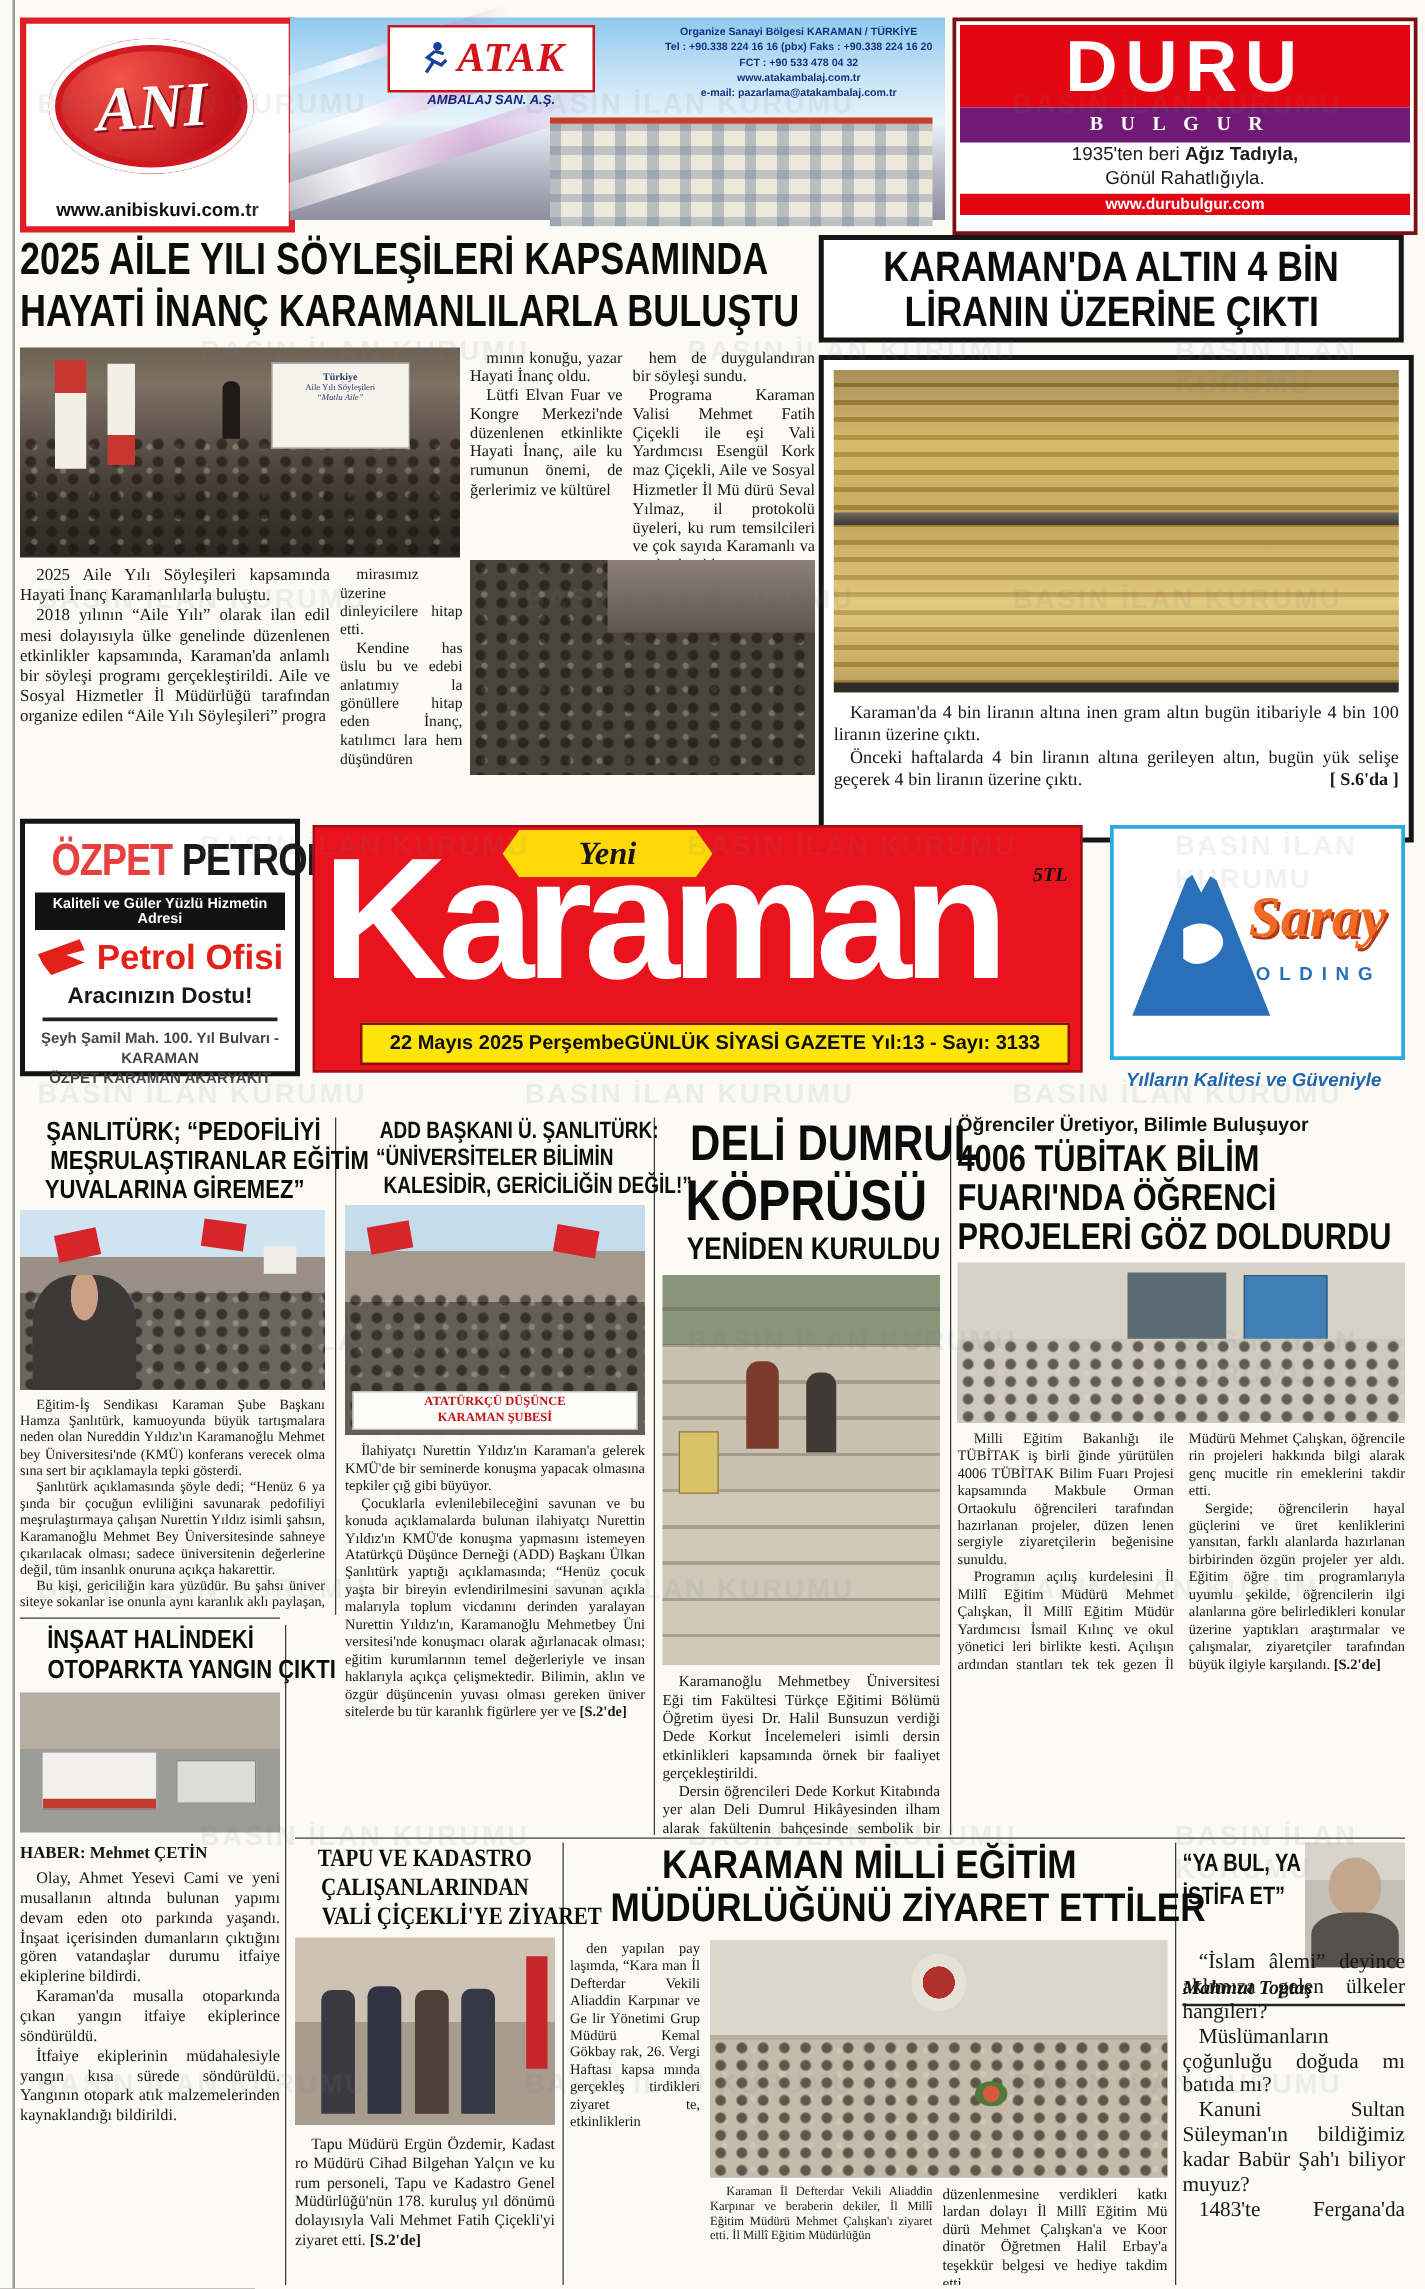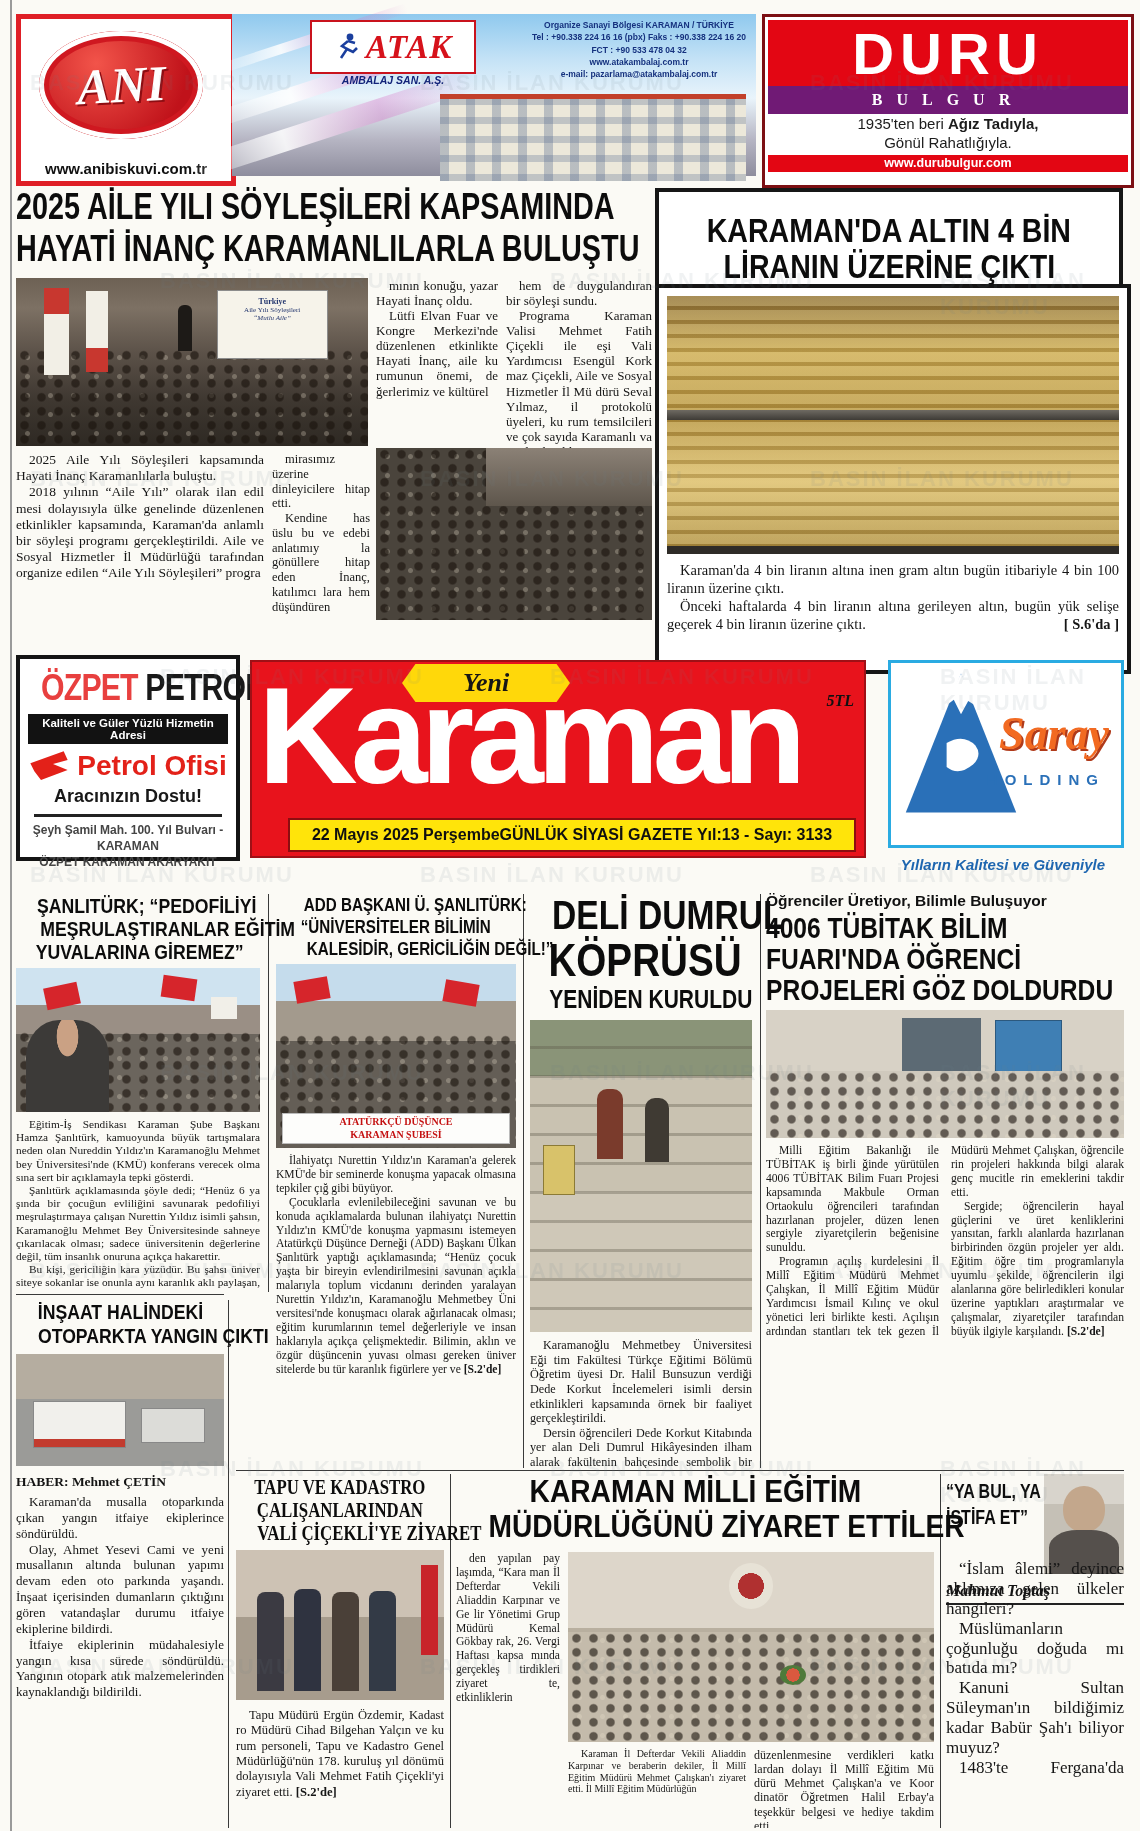--- a/index.html
+++ b/index.html
@@ -138,21 +138,21 @@
     <div class="duru-strip">www.durubulgur.com</div>
   </div>
 
   <div class="abs hl" style="left:16px;top:186px;font-size:36px;line-height:42px;">
     <span class="cond" style="transform:scaleX(.8);">2025 AİLE YILI SÖYLEŞİLERİ KAPSAMINDA</span>
   </div>
   <div class="abs hl" style="left:16px;top:228px;font-size:36px;line-height:42px;">
     <span class="cond" style="transform:scaleX(.8);">HAYATİ İNANÇ KARAMANLILARLA BULUŞTU</span>
   </div>
 
-  <div class="abs goldbox ctr" style="left:655px;top:188px;width:460px;height:74px;padding-top:20px;">
+  <div class="abs goldbox ctr" style="left:655px;top:188px;width:460px;height:74px;padding-top:4px;">
     <div class="hl" style="font-size:34px;line-height:36px;">
       <span class="cond-c">KARAMAN'DA ALTIN 4 BİN</span>
     </div>
     <div class="hl" style="font-size:34px;line-height:36px;">
       <span class="cond-c">LİRANIN ÜZERİNE ÇIKTI</span>
     </div>
   </div>
 
   <div class="photo" style="left:16px;top:278px;width:352px;height:168px;background:linear-gradient(180deg,#6d6154 0%,#7d7164 18%,#5b5148 45%,#3f3831 72%,#2e2923 100%);">
     <div class="abs crowd" style="left:0;right:0;bottom:0;height:58%;"></div>
@@ -327,22 +327,22 @@
   <div class="abs ctr hl" style="left:16px;top:1300px;width:208px;font-size:21px;line-height:24px;">
     <span class="cond-c">İNŞAAT HALİNDEKİ</span><br>
     <span class="cond-c">OTOPARKTA YANGIN ÇIKTI</span>
   </div>
   <div class="photo" style="left:16px;top:1354px;width:208px;height:112px;background:linear-gradient(180deg,#b5ada0 0 40%,#9b9b98 40% 100%);">
     <div class="abs" style="left:8%;top:42%;width:44%;height:40%;background:#f1f0ec;border:1px solid #888;box-shadow:inset 0 -8px 0 #c23b2e;"></div>
     <div class="abs" style="left:60%;top:48%;width:30%;height:30%;background:#dcdcd8;border:1px solid #888;"></div>
   </div>
   <div class="abs byline" style="left:16px;top:1474px;width:208px;">HABER: Mehmet ÇETİN</div>
   <div class="abs body" style="left:16px;top:1494px;width:208px;height:330px;font-size:13px;line-height:1.22;overflow:hidden;">
+    <p>Olay, Ahmet Yesevi Cami ve yeni musallanın altında bulunan yapımı devam eden oto parkında yaşandı. İnşaat içerisinden dumanların çıktığını gören vatandaşlar durumu itfaiye ekiplerine bildirdi.</p>
     <p>Karaman'da musalla otoparkında çıkan yangın itfaiye ekiplerince söndürüldü.</p>
-    <p>Olay, Ahmet Yesevi Cami ve yeni musallanın altında bulunan yapımı devam eden oto parkında yaşandı. İnşaat içerisinden dumanların çıktığını gören vatandaşlar durumu itfaiye ekiplerine bildirdi.</p>
     <p>İtfaiye ekiplerinin müdahalesiyle yangın kısa sürede söndürüldü. Yangının otopark atık malzemelerinden kaynaklandığı bildirildi.</p>
   </div>
 
   <div class="abs ctr hl" style="left:236px;top:1476px;width:208px;font-size:20px;line-height:23px;font-family:Liberation Serif, serif;">
     <span class="cond-c">TAPU VE KADASTRO</span><br>
     <span class="cond-c">ÇALIŞANLARINDAN</span><br>
     <span class="cond-c">VALİ ÇİÇEKLİ'YE ZİYARET</span>
   </div>
   <div class="photo" style="left:236px;top:1550px;width:208px;height:150px;background:linear-gradient(180deg,#cdc2b4 0 45%,#a79c8d 45% 100%);">
     <div class="abs" style="left:10%;top:28%;width:13%;height:66%;background:#3b3a42;border-radius:8px 8px 0 0;"></div>

